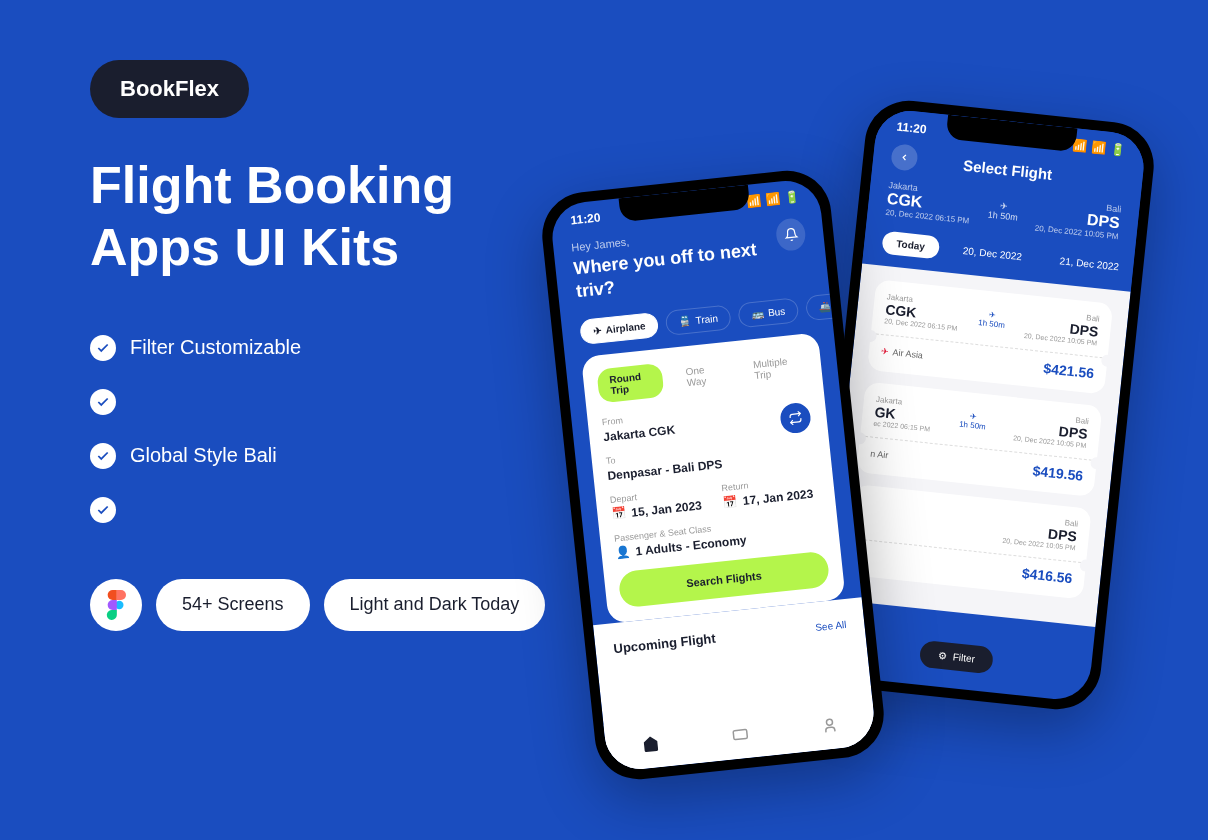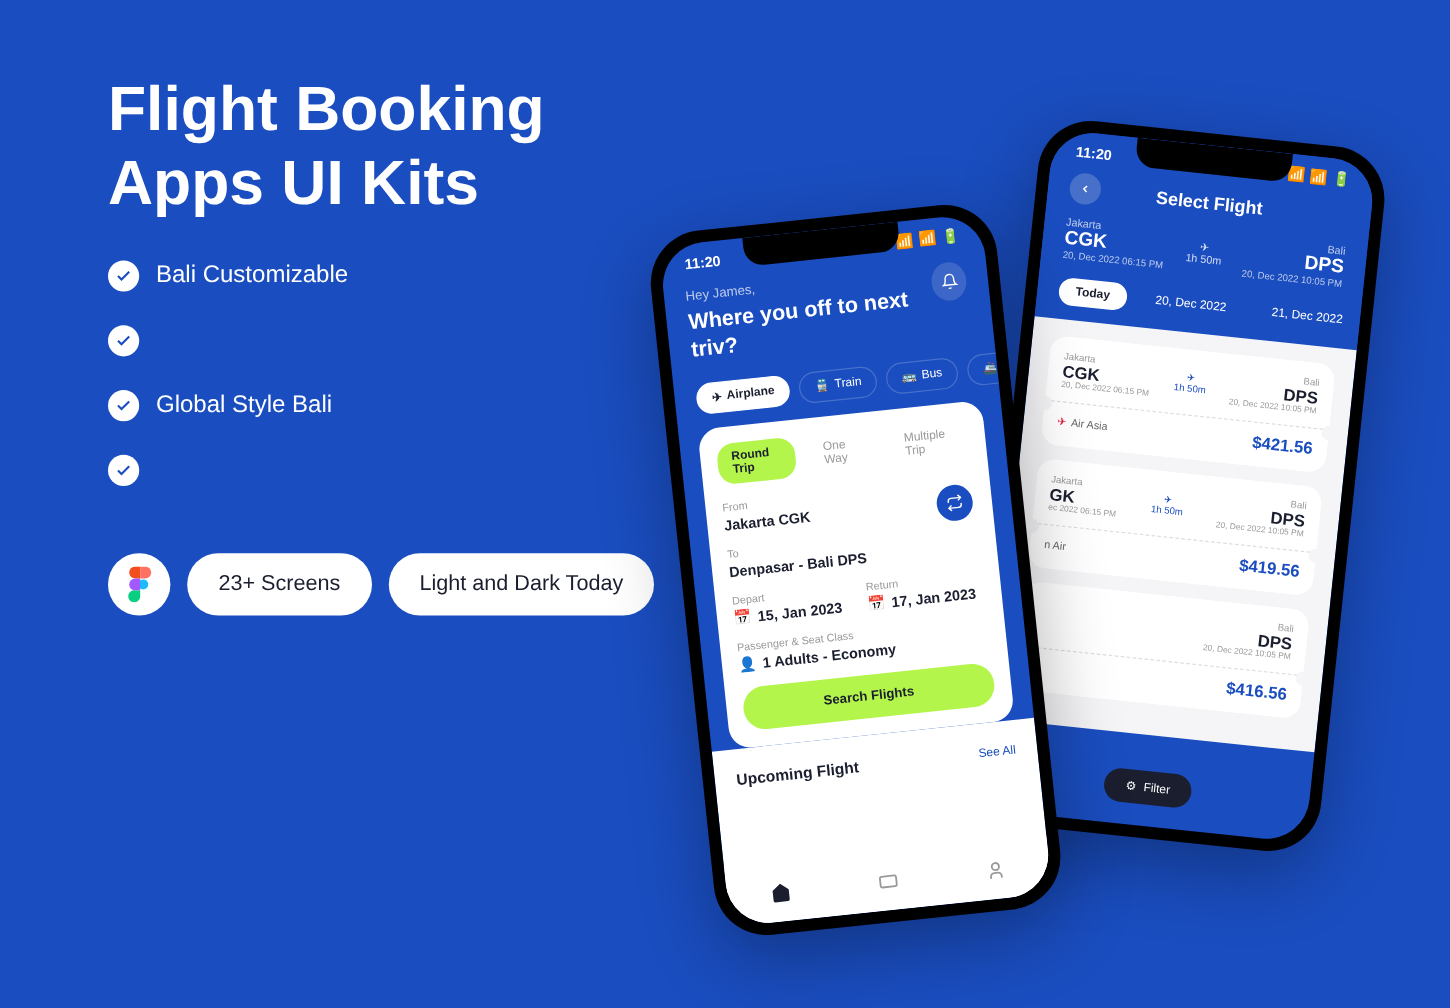--- a/index.html
+++ b/index.html
@@ -1,19 +1,19 @@
 <!DOCTYPE html>
 <html><head>
 <meta charset="utf-8">
 <style>
 *{margin:0;padding:0;box-sizing:border-box;font-family:-apple-system,BlinkMacSystemFont,'Segoe UI',sans-serif}
 body{width:1208px;height:840px;background:#1a4dbf;position:relative;overflow:hidden}
 .content{position:absolute;left:90px;top:60px;width:500px;color:#fff}
 .logo{display:inline-block;background:#1a1e2e;padding:16px 30px;border-radius:40px;font-size:22px;font-weight:600;margin-bottom:36px}
-.title{font-size:52px;font-weight:600;line-height:1.2;margin-bottom:32px}
+.title{font-size:52px;font-weight:600;line-height:1.2;margin-bottom:56px}
 .features{display:flex;flex-direction:column;gap:28px;margin-bottom:56px}
 .feature{display:flex;align-items:center;gap:14px;font-size:20px}
 .check{width:26px;height:26px;background:#fff;border-radius:50%;display:flex;align-items:center;justify-content:center;flex-shrink:0}
 .check svg{width:14px;height:14px}
 .badges{display:flex;flex-wrap:wrap;gap:14px}
 .badge{background:#fff;color:#1a1e2e;padding:14px 26px;border-radius:40px;font-size:18px;font-weight:500;display:inline-flex;align-items:center;gap:10px}
 .badge.icon-only{padding:12px;width:52px;height:52px;justify-content:center}
 .figma-icon{width:22px;height:30px}
 .phones{position:absolute;right:20px;top:60px;width:620px;height:780px}
 .phone{position:absolute;width:290px;height:590px;background:#000;border-radius:44px;padding:10px;box-shadow:0 20px 60px rgba(0,0,0,0.3)}
@@ -72,29 +72,30 @@
 .fc-bottom{display:flex;justify-content:space-between;align-items:center}
 .fc-airline{font-size:9px;color:#666;display:flex;align-items:center;gap:4px}
 .fc-price{font-size:14px;font-weight:700;color:#1a4dbf}
 .filter-btn{position:absolute;bottom:18px;left:50%;transform:translateX(-50%);background:#1a1e2e;color:#fff;padding:8px 18px;border-radius:20px;font-size:10px;display:flex;align-items:center;gap:6px}
 .upcoming-wrap{background:#fff;flex:1}
 </style>
 </head>
 <body>
 
 <div class="content">
+  <div class="logo">BookFlex</div>
   <h1 class="title">Flight Booking Apps UI Kits</h1>
   <div class="features">
     <div class="feature">
         <div class="check">
           <svg viewBox="0 0 24 24" fill="none" stroke="#1a4dbf" stroke-width="3">
             <polyline points="20 6 9 17 4 12"></polyline>
           </svg>
         </div>
-        <span>Bali Customizable</span>
+        <span>Filter Customizable</span>
       </div>
     <div class="feature">
         <div class="check">
           <svg viewBox="0 0 24 24" fill="none" stroke="#1a4dbf" stroke-width="3">
             <polyline points="20 6 9 17 4 12"></polyline>
           </svg>
         </div>
       </div>
     <div class="feature">
         <div class="check">
@@ -115,21 +116,21 @@
   <div class="badges">
     <div class="badge icon-only">
       <svg class="figma-icon" viewBox="0 0 24 36">
           <circle cx="16" cy="18" r="5" fill="#1abcfe"></circle>
           <path d="M8 0h5v12H8a6 6 0 010-12z" fill="#f24e1e"></path>
           <path d="M13 0h5a6 6 0 010 12h-5z" fill="#ff7262"></path>
           <path d="M8 12h5v12H8a6 6 0 010-12z" fill="#a259ff"></path>
           <path d="M8 24h5v6a6 6 0 11-5-6z" fill="#0acf83"></path>
         </svg>
     </div>
-    <div class="badge">23+ Screens</div>
+    <div class="badge">54+ Screens</div>
     <div class="badge">Light and Dark Today</div>
   </div>
 </div>
 
 <div class="phones">
 
   <div class="phone phone2">
     <div class="screen">
       <div class="notch"></div>
       <div class="p2-header">

